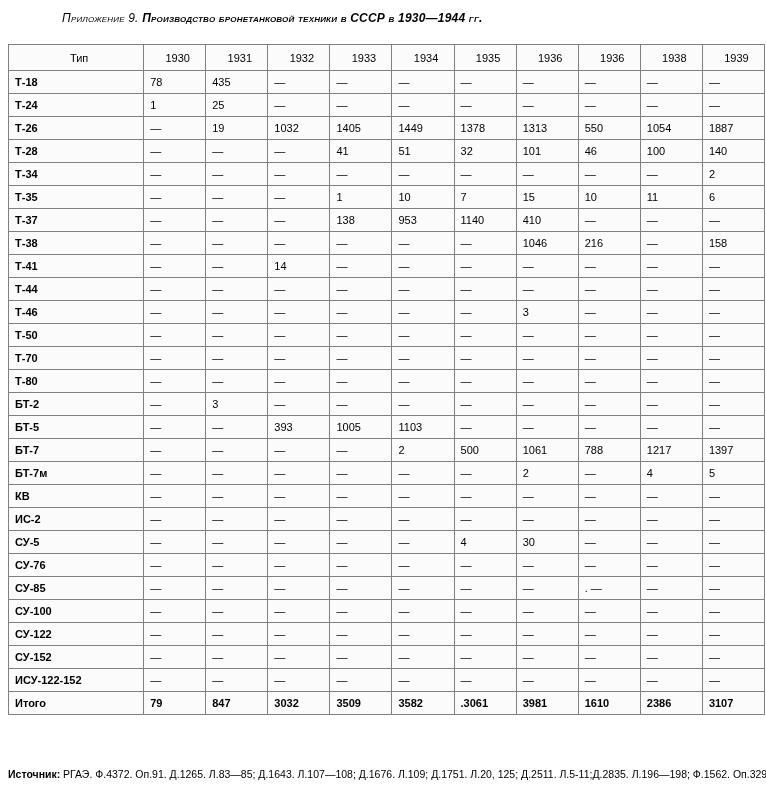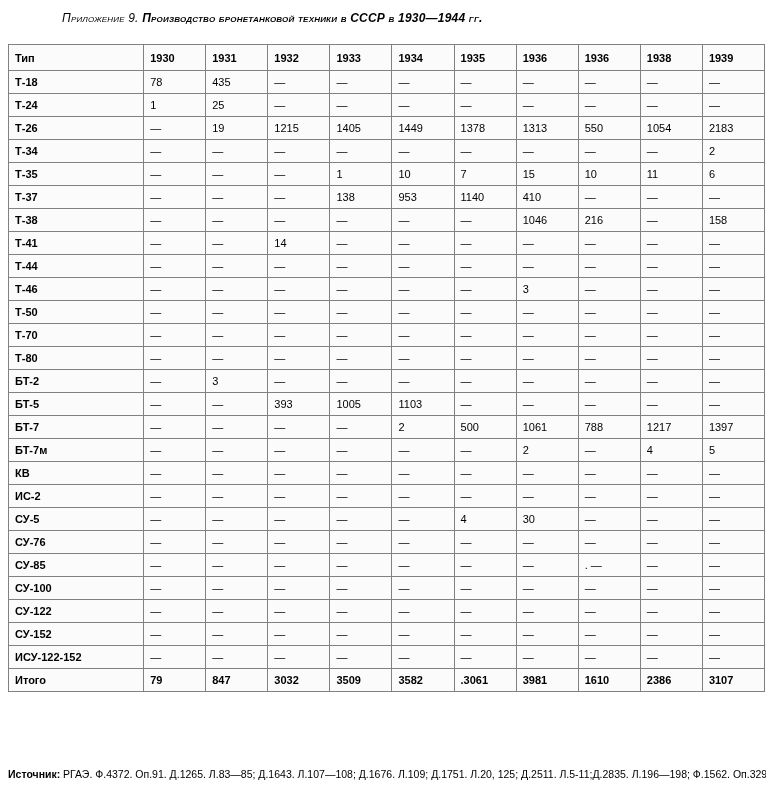--- a/index.html
+++ b/index.html
@@ -46,21 +46,22 @@
     background: #fbfbfb;
     font-size: 11px;
     padding: 0 0 0 6px;
     text-align: left;
     vertical-align: middle;
     overflow: hidden;
     white-space: nowrap;
   }
   #prod-table th {
     height: 25px;
-    font-weight: 700;
+    font-weight: 400;
+    text-align: center;
   }
   #prod-table td {
     height: 22px;
     font-weight: 400;
   }
   #prod-table td.label-cell { font-weight: 700; }
   #prod-table tr.total-row td { font-weight: 700; }
   #prod-table col.type-col { width: 135px; }
   #prod-table col.year-col { width: 62px; }
   
@@ -137,28 +138,41 @@
           <td>—</td>
           <td>—</td>
           <td>—</td>
           <td>—</td>
           <td>—</td>
         </tr>
         <tr>
           <td class="label-cell">Т-26</td>
           <td>—</td>
           <td>19</td>
-          <td>1215</td>
+          <td>1032</td>
           <td>1405</td>
           <td>1449</td>
           <td>1378</td>
           <td>1313</td>
           <td>550</td>
           <td>1054</td>
-          <td>2183</td>
+          <td>1887</td>
+        </tr>
+        <tr>
+          <td class="label-cell">Т-28</td>
+          <td>—</td>
+          <td>—</td>
+          <td>—</td>
+          <td>41</td>
+          <td>51</td>
+          <td>32</td>
+          <td>101</td>
+          <td>46</td>
+          <td>100</td>
+          <td>140</td>
         </tr>
         <tr>
           <td class="label-cell">Т-34</td>
           <td>—</td>
           <td>—</td>
           <td>—</td>
           <td>—</td>
           <td>—</td>
           <td>—</td>
           <td>—</td>

